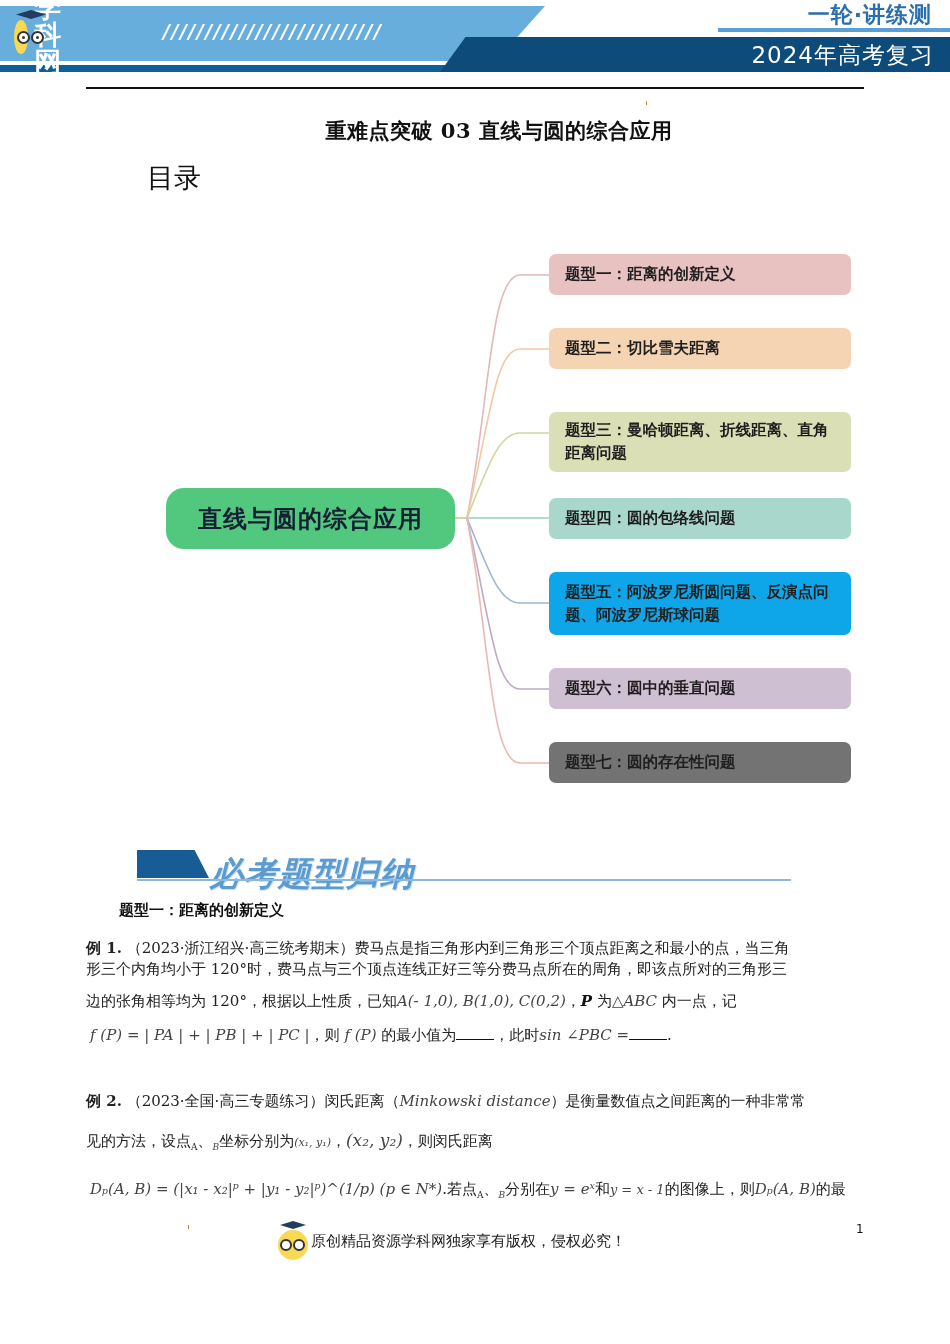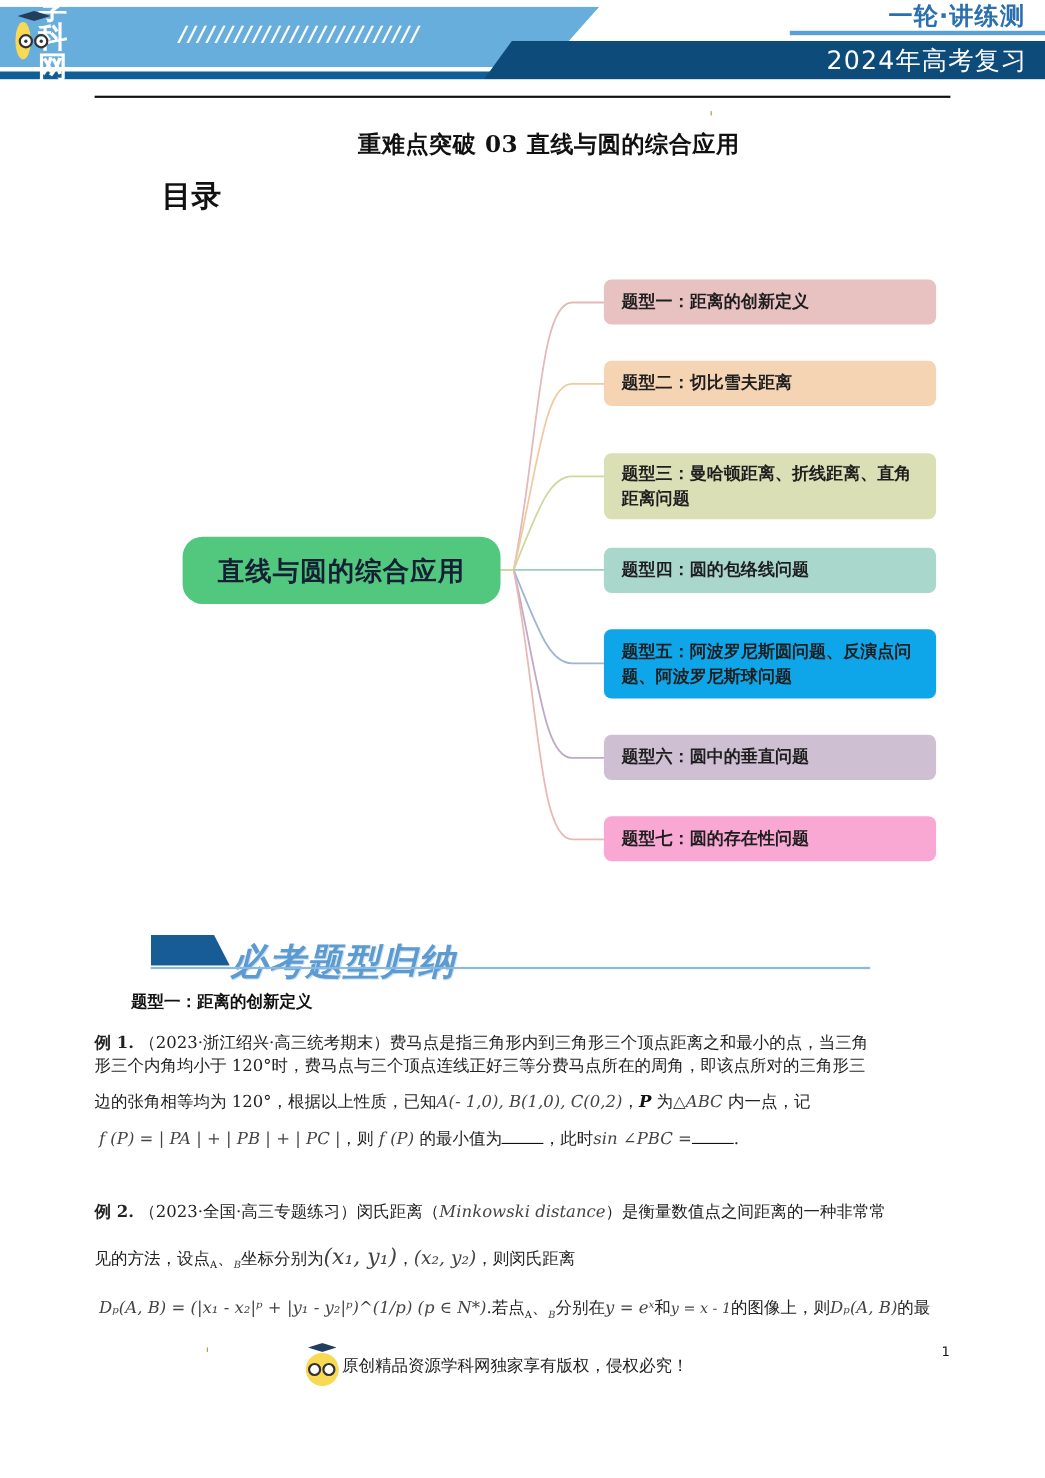--- a/index.html
+++ b/index.html
@@ -29,21 +29,21 @@
              font-style: italic; letter-spacing: 1.5px; font-weight: bold; }
   .series { position: absolute; right: 18px; top: 0px; font-family: "DejaVu Sans", sans-serif; font-size: 22px;
             font-weight: bold; color: #2a6fae; letter-spacing: 1px; }
   .subject { position: absolute; right: 16px; top: 40px; font-family: "DejaVu Sans", sans-serif; font-size: 23px;
              color: #ffffff; letter-spacing: 1px; }
 
   .top-rule { position: absolute; left: 86px; top: 87px; width: 778px; height: 2px; background: #111; }
   .tiny-mark { position: absolute; width: 1px; height: 4px; background: #b98b3a; }
 
   .doc-title { position: absolute; left: 0; width: 998px; top: 117px; text-align: center; font-size: 21px; font-weight: bold; letter-spacing: 0.5px; }
-  .toc-title { position: absolute; left: 147px; top: 160px; font-size: 27px; font-family: "DejaVu Sans", sans-serif; font-weight: bold; }
+  .toc-title { position: absolute; left: 147px; top: 160px; font-size: 27px; font-family: "DejaVu Sans", sans-serif; font-weight: normal; }
 
   
   .mm-svg { position: absolute; left: 0; top: 0; width: 950px; height: 1344px; pointer-events: none; }
   .root-node { position: absolute; left: 166px; top: 488px; width: 289px; height: 61px; background: #52c87e; border-radius: 18px;
                display: flex; align-items: center; justify-content: center;
                font-family: "DejaVu Sans", sans-serif; font-size: 24px; font-weight: bold; color: #152035; letter-spacing: 1px; }
   .branch { position: absolute; left: 549px; width: 302px; border-radius: 7px; padding: 0 14px 0 16px;
             display: flex; align-items: center; font-family: "DejaVu Sans", sans-serif; font-size: 15.5px; font-weight: bold;
             color: #1e1e1e; line-height: 23px; }
 
@@ -115,21 +115,21 @@
 </svg>
 
 <div class="root-node">直线与圆的综合应用</div>
 
 <div class="branch" style="top:254px; height:41px; background:#e8c1c1;">题型一：距离的创新定义</div>
 <div class="branch" style="top:328px; height:41px; background:#f4d4b3;">题型二：切比雪夫距离</div>
 <div class="branch" style="top:402px; height:60px; background:#dbdfb5;margin-top:10px;">题型三：曼哈顿距离、折线距离、直角距离问题</div>
 <div class="branch" style="top:498px; height:41px; background:#a9d7cb;">题型四：圆的包络线问题</div>
 <div class="branch" style="top:572px; height:63px; background:#0ea5e9;">题型五：阿波罗尼斯圆问题、反演点问题、阿波罗尼斯球问题</div>
 <div class="branch" style="top:668px; height:41px; background:#cfbfd3;">题型六：圆中的垂直问题</div>
-<div class="branch" style="top:742px; height:41px; background:#f9a8d4;">题型七：圆的存在性问题</div>
+<div class="branch" style="top:742px; height:41px; background:#737373;">题型七：圆的存在性问题</div>
 
 <div class="sec-block"></div>
 <div class="sec-title">必考题型归纳</div>
 <div class="sec-rule"></div>
 
 <div class="type-head">题型一：距离的创新定义</div>
 
 <div class="para" style="top:929px;margin-top:10px;">
   <b>例 1.</b>
   <span>（2023·浙江绍兴·高三统考期末）</span><span>费马点是指三角形内到三角形三个顶点距离之和最小的点，当三角</span>
@@ -140,21 +140,21 @@
 </div>
 <div class="para" style="top:1026px; left:90px;">
   <span class="math">f (P) = | PA | + | PB | + | PC |</span><span>，则 </span><span class="math">f (P)</span><span> 的最小值为</span><span class="blank"></span><span>，此时</span><span class="math">sin ∠PBC =</span><span class="blank"></span><span>.</span>
 </div>
 
 <div class="para" style="top:1092px;">
   <b>例 2.</b>
   <span>（2023·全国·高三专题练习）</span><span>闵氏距离（</span><span class="math">Minkowski distance</span><span>）是衡量数值点之间距离的一种非常常</span>
 </div>
 <div class="para" style="top:1130px;">
-  <span>见的方法，设点</span><sub>A</sub><span>、</span><sub class="math">B</sub><span>坐标分别为</span><span class="math" style="font-size:20px;text-align:right;">(x₁, y₁)</span><span>，</span><span class="math" style="font-size:17px;">(x₂, y₂)</span><span>，则闵氏距离</span>
+  <span>见的方法，设点</span><sub>A</sub><span>、</span><sub class="math">B</sub><span>坐标分别为</span><span class="math" style="font-size:11px;text-align:right;">(x₁, y₁)</span><span>，</span><span class="math" style="font-size:17px;">(x₂, y₂)</span><span>，则闵氏距离</span>
 </div>
 <div class="para" style="top:1180px; left:90px;">
   <span class="math">Dₚ(A, B) = (|x₁ - x₂|ᵖ + |y₁ - y₂|ᵖ)^(1/p) (p ∈ N*)</span><span>.若点</span><sub>A</sub><span>、</span><sub class="math">B</sub><span>分别在</span><span class="math">y = eˣ</span><span>和</span><span class="math" style="font-size:13px;">y = x - 1</span><span>的图像上，则</span><span class="math">Dₚ(A, B)</span><span>的最</span>
 </div>
 
 <div class="tiny-mark" style="left:188px; top:1225px;"></div>
 <div class="footer">
   <div class="face">
     <div class="cap"></div>
     <div class="eye l"></div>

